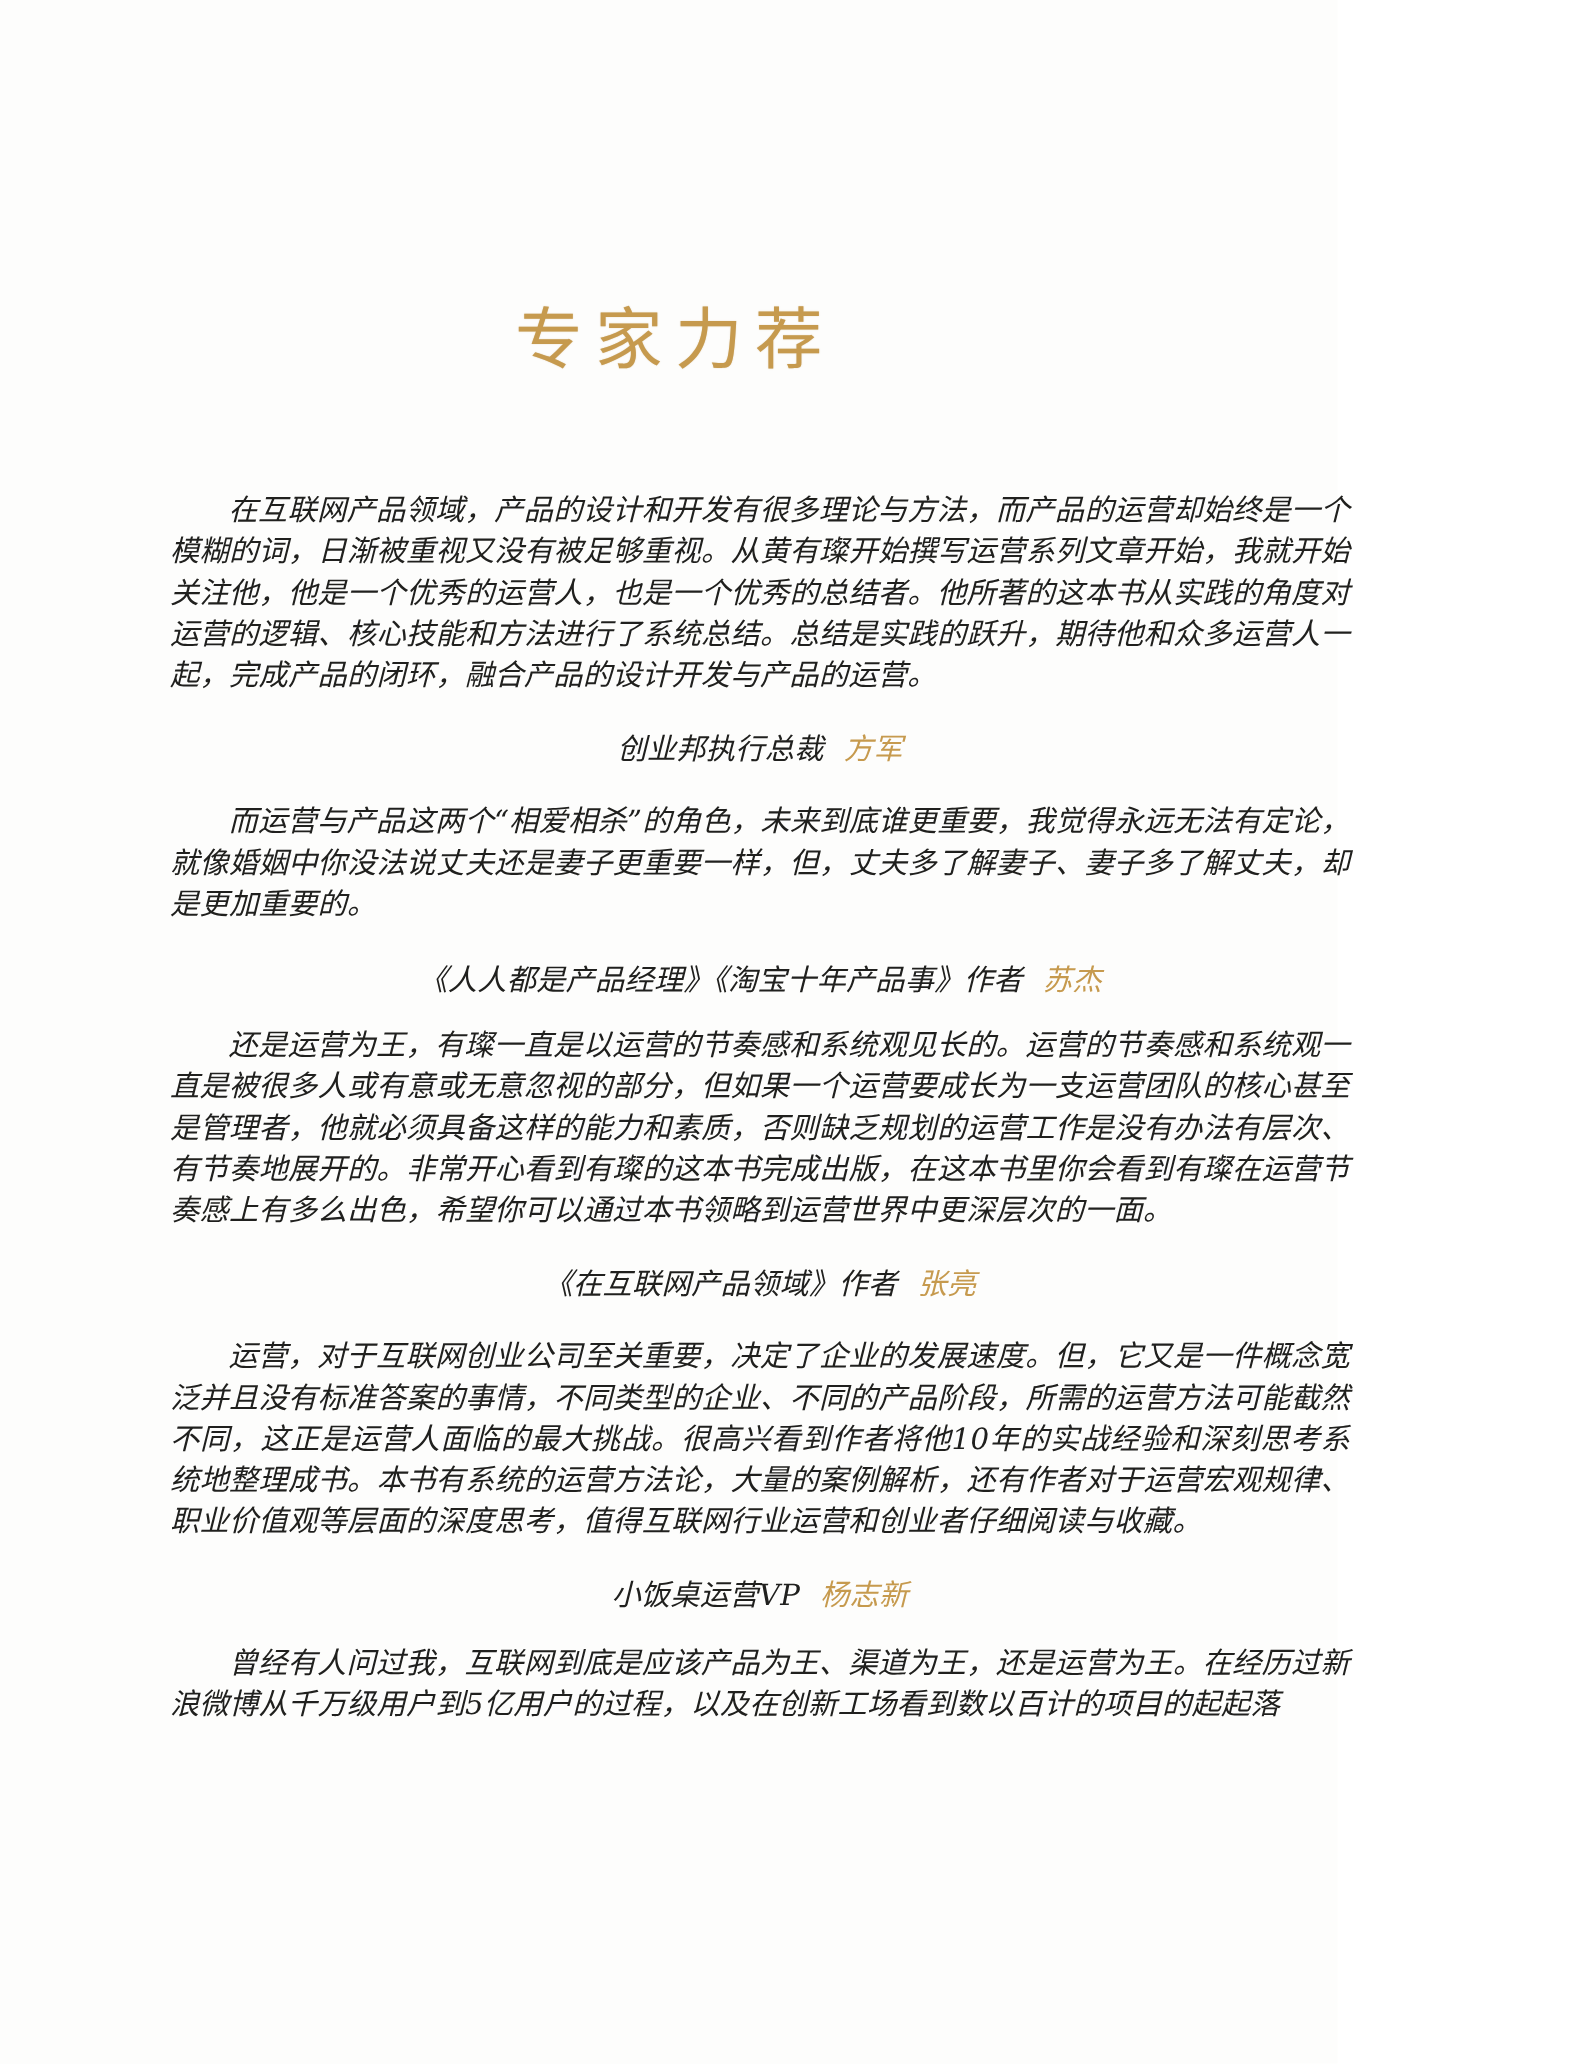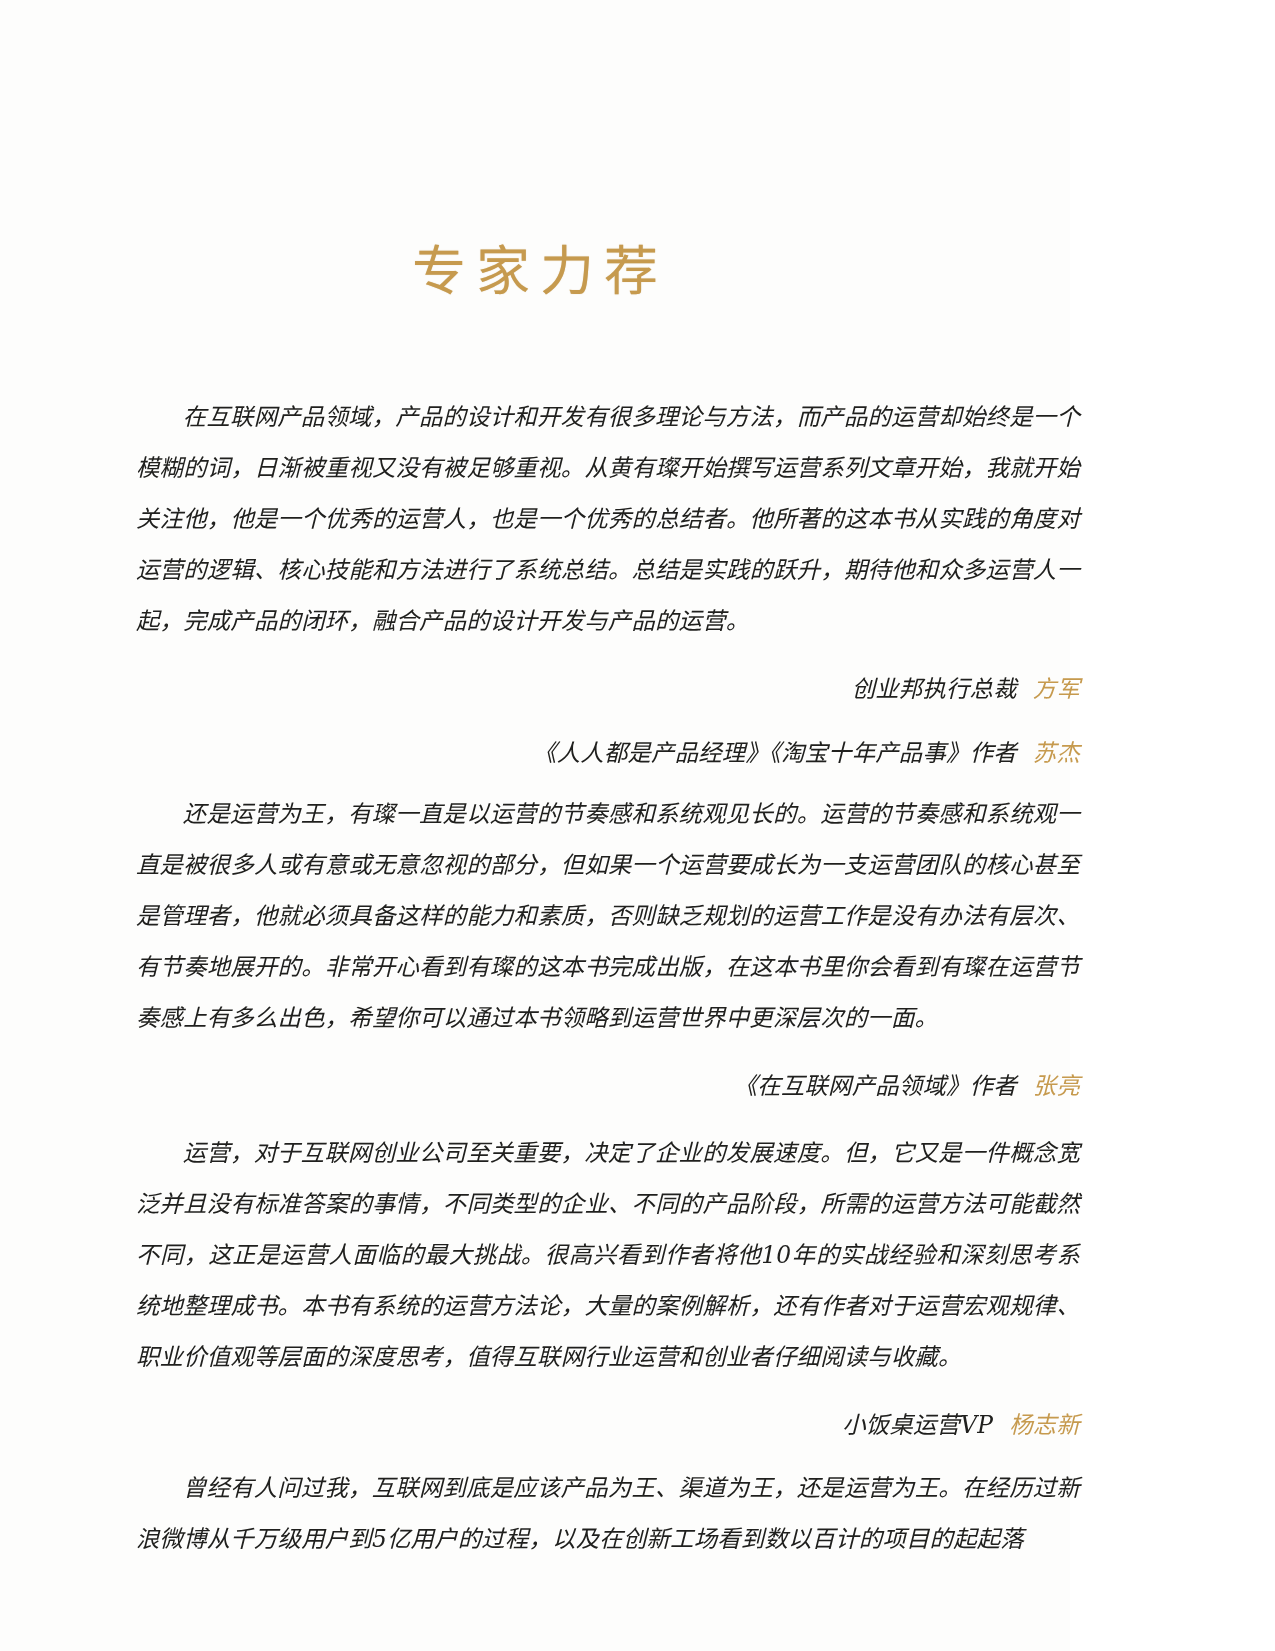--- a/index.html
+++ b/index.html
@@ -47,33 +47,33 @@
     position: absolute;
     left: 136px;
     top: 392px;
     width: 944px;
   }
 
   .para {
     margin: 0 0 14px 0;
     font-family: "DejaVu Serif", "Liberation Serif", serif;
     font-size: 23.4px;
-    line-height: 51px;
+    line-height: 33px;
     color: #20201e;
     text-align: justify;
     text-justify: inter-ideograph;
     text-indent: 2em;
     letter-spacing: 0.2px;
     font-style: italic;
     font-weight: 400;
   }
 
   .attribution {
     margin: 0 0 16px 0;
-    text-align: right;
+    text-align: center;
     font-family: "DejaVu Serif", "Liberation Serif", serif;
     font-size: 23.4px;
     line-height: 40px;
     color: #20201e;
     font-style: italic;
     letter-spacing: 0.2px;
   }
   .attribution .role {
     color: #20201e;
   }
@@ -98,20 +98,21 @@
 
   <h1 class="page-title">专家力荐</h1>
 
   <div class="content">
 
     <p class="para gap-a">在互联网产品领域，产品的设计和开发有很多理论与方法，而产品的运营却始终是一个模糊的词，日渐被重视又没有被足够重视。从黄有璨开始撰写运营系列文章开始，我就开始关注他，他是一个优秀的运营人，也是一个优秀的总结者。他所著的这本书从实践的角度对运营的逻辑、核心技能和方法进行了系统总结。总结是实践的跃升，期待他和众多运营人一起，完成产品的闭环，融合产品的设计开发与产品的运营。</p>
     <p class="attribution gap-attr-1">
       <span class="role">创业邦执行总裁</span><span class="person">方军</span>
     </p>
 
+    <p class="para gap-a">而运营与产品这两个“相爱相杀”的角色，未来到底谁更重要，我觉得永远无法有定论，就像婚姻中你没法说丈夫还是妻子更重要一样，但，丈夫多了解妻子、妻子多了解丈夫，却是更加重要的。</p>
     <p class="attribution gap-attr-2">
       <span class="role">《人人都是产品经理》《淘宝十年产品事》作者</span><span class="person">苏杰</span>
     </p>
 
     <p class="para gap-a">还是运营为王，有璨一直是以运营的节奏感和系统观见长的。运营的节奏感和系统观一直是被很多人或有意或无意忽视的部分，但如果一个运营要成长为一支运营团队的核心甚至是管理者，他就必须具备这样的能力和素质，否则缺乏规划的运营工作是没有办法有层次、有节奏地展开的。非常开心看到有璨的这本书完成出版，在这本书里你会看到有璨在运营节奏感上有多么出色，希望你可以通过本书领略到运营世界中更深层次的一面。</p>
     <p class="attribution gap-attr-3">
       <span class="role">《在互联网产品领域》作者</span><span class="person">张亮</span>
     </p>
 
     <p class="para gap-a">运营，对于互联网创业公司至关重要，决定了企业的发展速度。但，它又是一件概念宽泛并且没有标准答案的事情，不同类型的企业、不同的产品阶段，所需的运营方法可能截然不同，这正是运营人面临的最大挑战。很高兴看到作者将他10年的实战经验和深刻思考系统地整理成书。本书有系统的运营方法论，大量的案例解析，还有作者对于运营宏观规律、职业价值观等层面的深度思考，值得互联网行业运营和创业者仔细阅读与收藏。</p>

